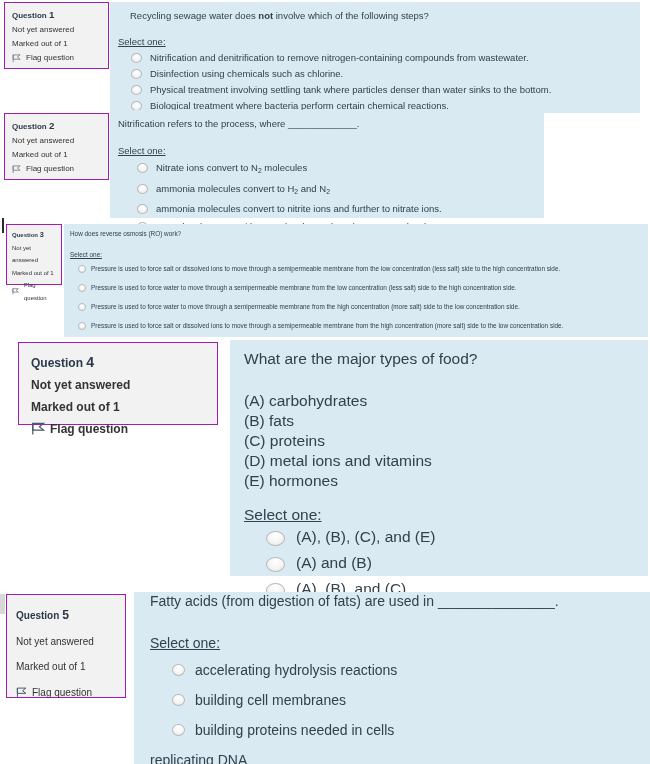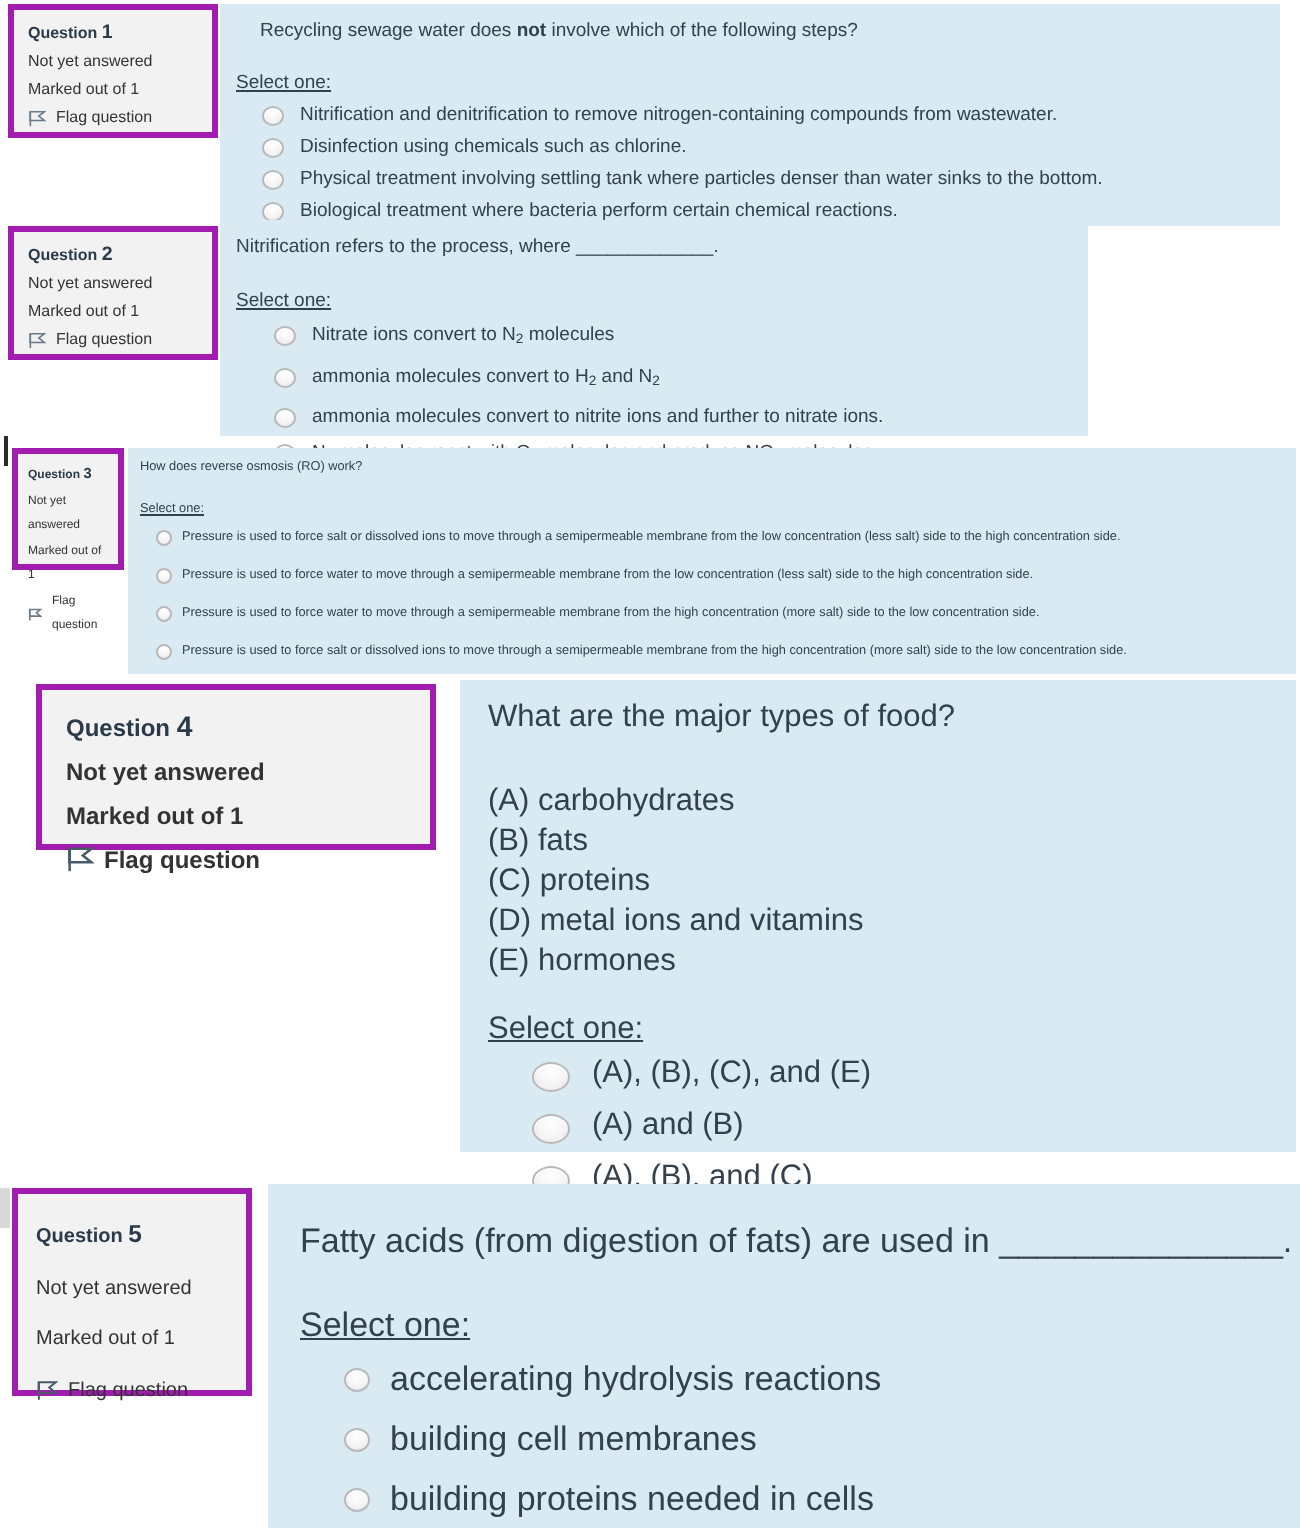--- a/index.html
+++ b/index.html
@@ -7,21 +7,21 @@
     width:650px;height:764px;
     background:#ffffff;
     font-family:"Liberation Sans", sans-serif;
     color:#333333;
     overflow:hidden;
     position:relative;
   }
   .infobox{
     position:absolute;
     background:#f2f2f2;
-    border:3px solid #a21caf;
+    border:1px solid #a21caf;
     box-sizing:border-box;
     color:#333333;
   }
   .infobox .qtitle{font-weight:bold;color:#2a3a4a;}
   .infobox .qtitle .num{font-size:1.22em;font-weight:bold;}
   .infobox .line{color:#333333;}
   .infobox .flagline{display:flex;align-items:center;gap:5px;}
   .flag-icon{display:inline-block;line-height:0;}
   .content{
     position:absolute;
@@ -72,21 +72,21 @@
   #q4-content{left:230px;top:340px;width:418px;height:236px;padding:9px 0 0 14px;font-size:15.5px;line-height:20px;}
   #q4-content .stem{margin-bottom:22px;}
   #q4-content .listline{margin:0;}
   #q4-content .selectone{margin:0 0 2px 0;}
   #q4-content .opt{margin-bottom:6px;}
   #q4-content .radio{width:17px;height:13px;border-radius:50%;margin:4px 11px 0 22px;}
 
   
   #q5-marker{position:absolute;left:0px;top:594px;width:5px;height:20px;background:#d8d8d8;}
   #q5-info{left:6px;top:594px;width:120px;height:104px;padding:8px 8px 0 9px;font-size:10px;line-height:25.5px;}
-  #q5-content{left:134px;top:592px;width:516px;height:172px;padding:20px 0 0 16px;font-size:17px;line-height:18px;}
+  #q5-content{left:134px;top:592px;width:516px;height:172px;padding:0 0 0 16px;font-size:14px;line-height:18px;}
   #q5-content .stem{margin-bottom:24px;}
   #q5-content .selectone{margin-bottom:9px;}
   #q5-content .opt{margin-bottom:12px;}
   #q5-content .radio{width:11px;height:10px;margin:3px 10px 0 22px;}
 </style>
 </head>
 <body>
 
 <div class="infobox" id="q1-info">
   <div class="qtitle">

